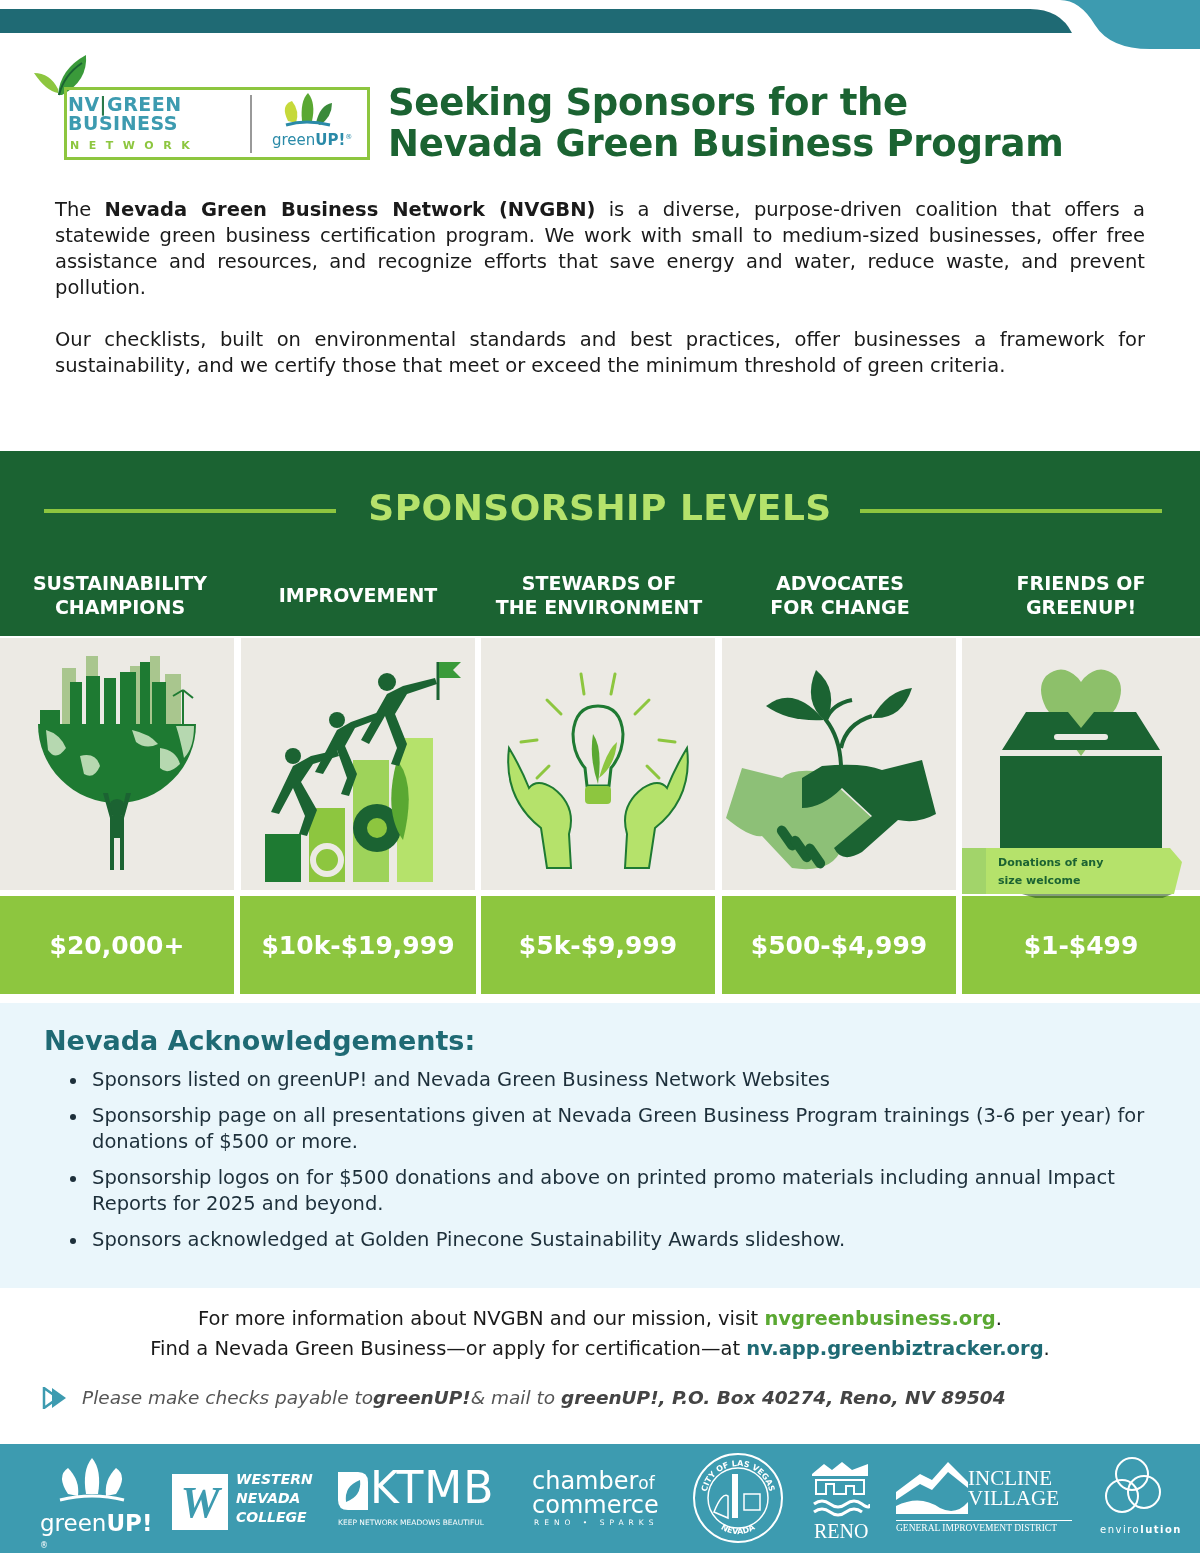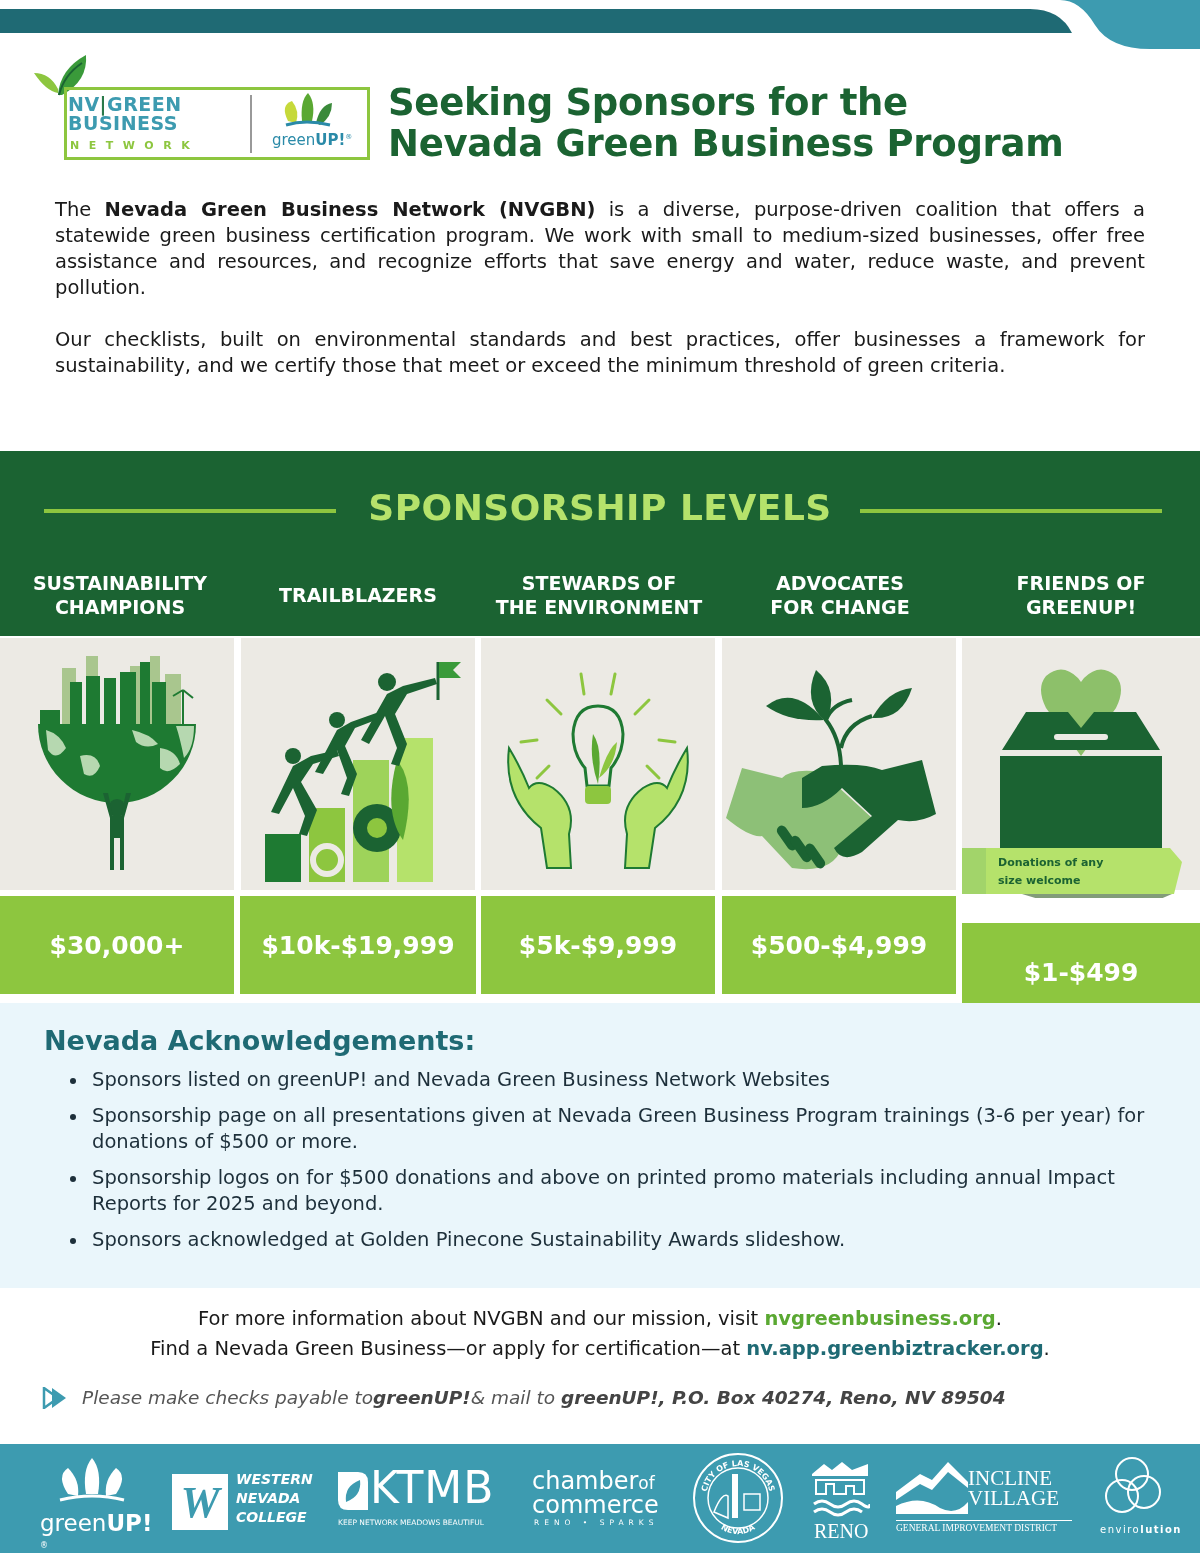--- a/index.html
+++ b/index.html
@@ -121,21 +121,21 @@
   </div>
   <div class="tier-names">
     <div class="tier-name" style="left:0;width:240px;">
         <div>
           <div>SUSTAINABILITY</div>
           <div>CHAMPIONS</div>
         </div>
       </div>
     <div class="tier-name" style="left:240px;width:236px;">
         <div>
-          <div>TRAILBLAZERS</div>
+          <div>IMPROVEMENT</div>
         </div>
       </div>
     <div class="tier-name" style="left:478px;width:242px;">
         <div>
           <div>STEWARDS OF</div>
           <div>THE ENVIRONMENT</div>
         </div>
       </div>
     <div class="tier-name" style="left:720px;width:240px;">
         <div>
@@ -251,25 +251,25 @@
 
   <div class="cell-img" style="left:962px;width:238px;">
     <svg width="238" height="252" viewBox="0 0 238 252">
       <path d="M119 118 L84 70 Q74 50 84 38 Q100 24 116 40 L119 44 L122 40 Q138 24 154 38 Q164 50 154 70 Z" fill="#8dc06a"></path>
       <path d="M40 112 L64 74 H106 L119 90 L132 74 H174 L198 112 Z" fill="#1b6332"></path>
       <rect x="92" y="96" width="54" height="6" rx="3" fill="#eceae4"></rect>
       <rect x="38" y="118" width="162" height="120" fill="#1b6332"></rect>
     </svg>
   </div>
 
-  <div class="cell-price" style="left:0;width:234px;">$30,000+</div>
+  <div class="cell-price" style="left:0;width:234px;">$20,000+</div>
   <div class="cell-price" style="left:240px;width:236px;">$10k-$19,999</div>
   <div class="cell-price" style="left:481px;width:234px;">$5k-$9,999</div>
   <div class="cell-price" style="left:722px;width:234px;">$500-$4,999</div>
-  <div class="cell-price" style="left:962px;width:238px;margin-top:27px;">$1-$499</div>
+  <div class="cell-price" style="left:962px;width:238px;">$1-$499</div>
 </div>
 
 <div class="donation-tag">
   <svg width="220" height="50" viewBox="0 0 220 50" style="position:absolute;left:0;top:0;">
     <path d="M0 0 H208 L220 14 L212 46 H0 Z" fill="#b5e26b"></path>
     <rect x="0" y="0" width="24" height="46" fill="#a2d46a"></rect>
     <path d="M60 46 H210 L196 52 H80 Z" fill="#2e5a20" opacity="0.6"></path>
   </svg>
   <div class="tag-text">
     <div>Donations of any</div>

